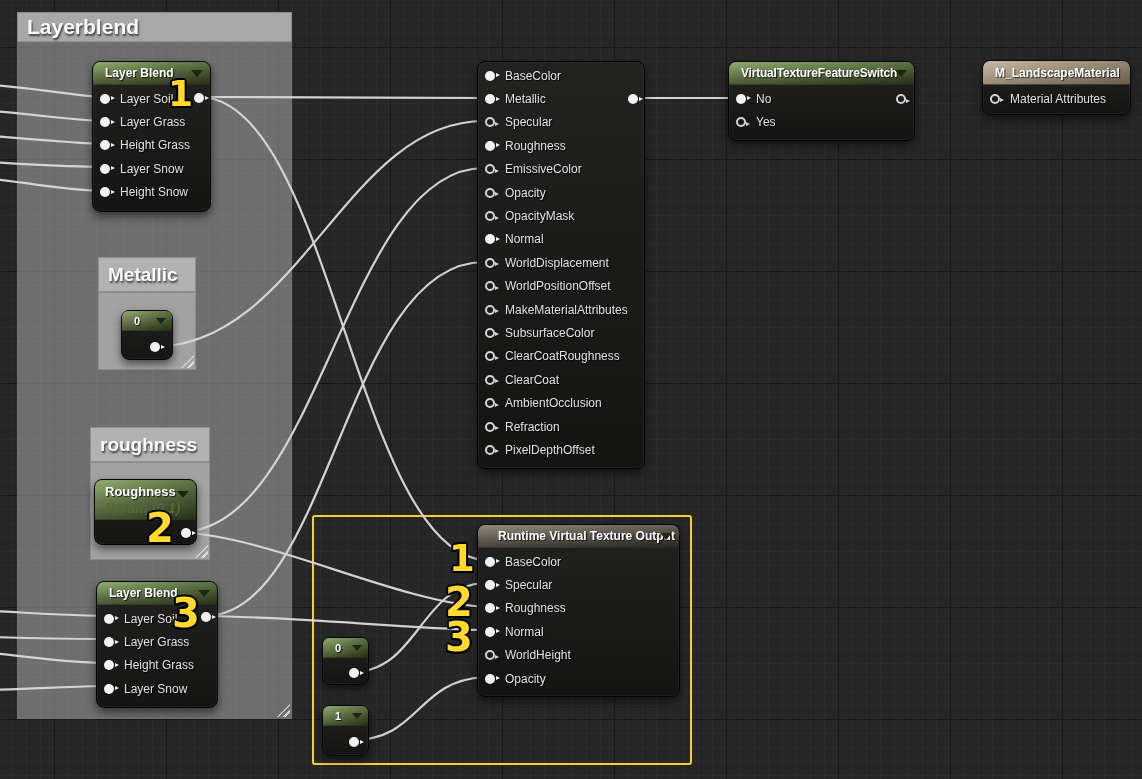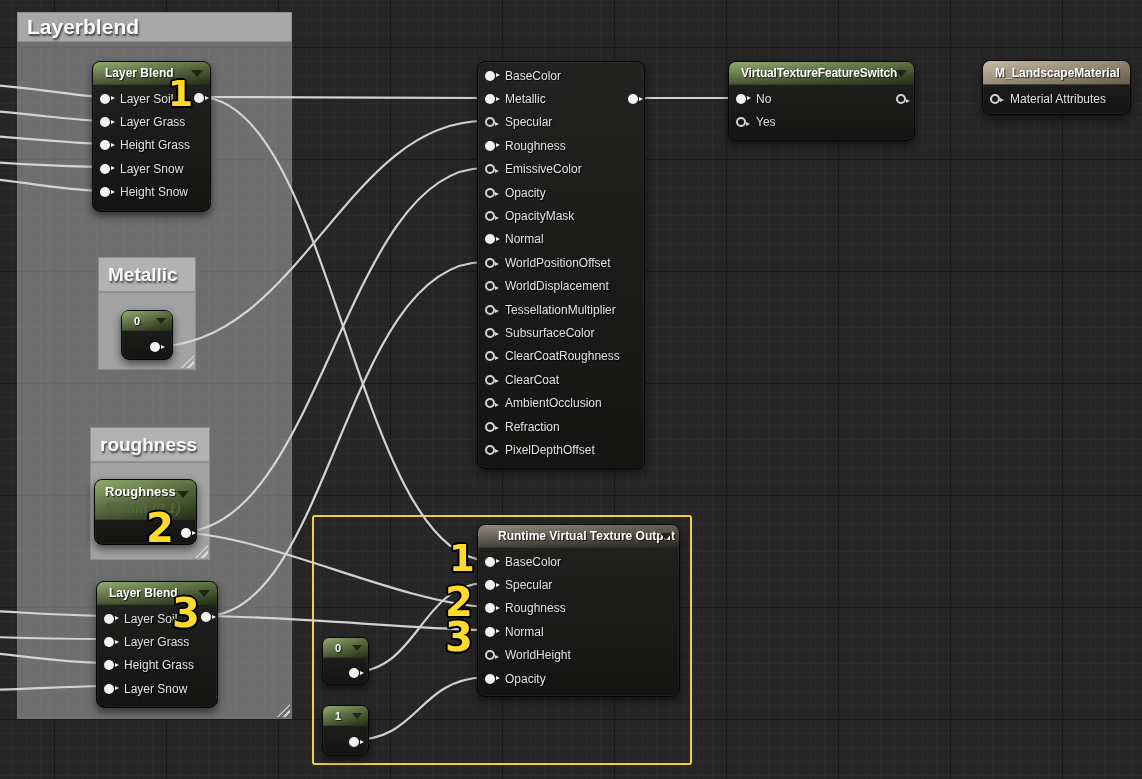--- a/index.html
+++ b/index.html
@@ -248,31 +248,31 @@
           <span class="pin-label">OpacityMask</span>
         </div>
 
         <div class="pin-row">
           <span class="pin filled"></span>
           <span class="pin-label">Normal</span>
         </div>
 
         <div class="pin-row">
           <span class="pin hollow"></span>
+          <span class="pin-label">WorldDisplacement</span>
+        </div>
+
+        <div class="pin-row">
+          <span class="pin hollow"></span>
           <span class="pin-label">WorldPositionOffset</span>
         </div>
 
         <div class="pin-row">
           <span class="pin hollow"></span>
-          <span class="pin-label">WorldDisplacement</span>
-        </div>
-
-        <div class="pin-row">
-          <span class="pin hollow"></span>
-          <span class="pin-label">TessellationMultiplier</span>
+          <span class="pin-label">MakeMaterialAttributes</span>
         </div>
 
         <div class="pin-row">
           <span class="pin hollow"></span>
           <span class="pin-label">SubsurfaceColor</span>
         </div>
 
         <div class="pin-row">
           <span class="pin hollow"></span>
           <span class="pin-label">ClearCoatRoughness</span>

